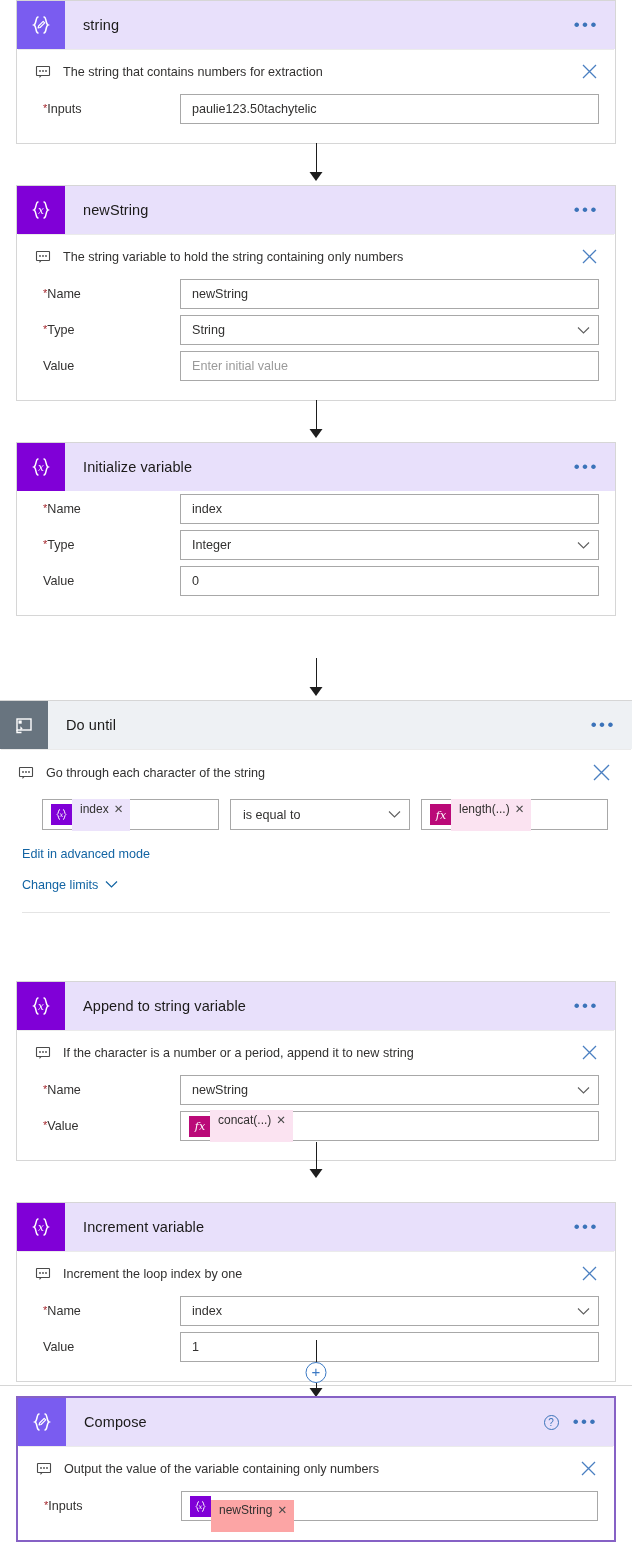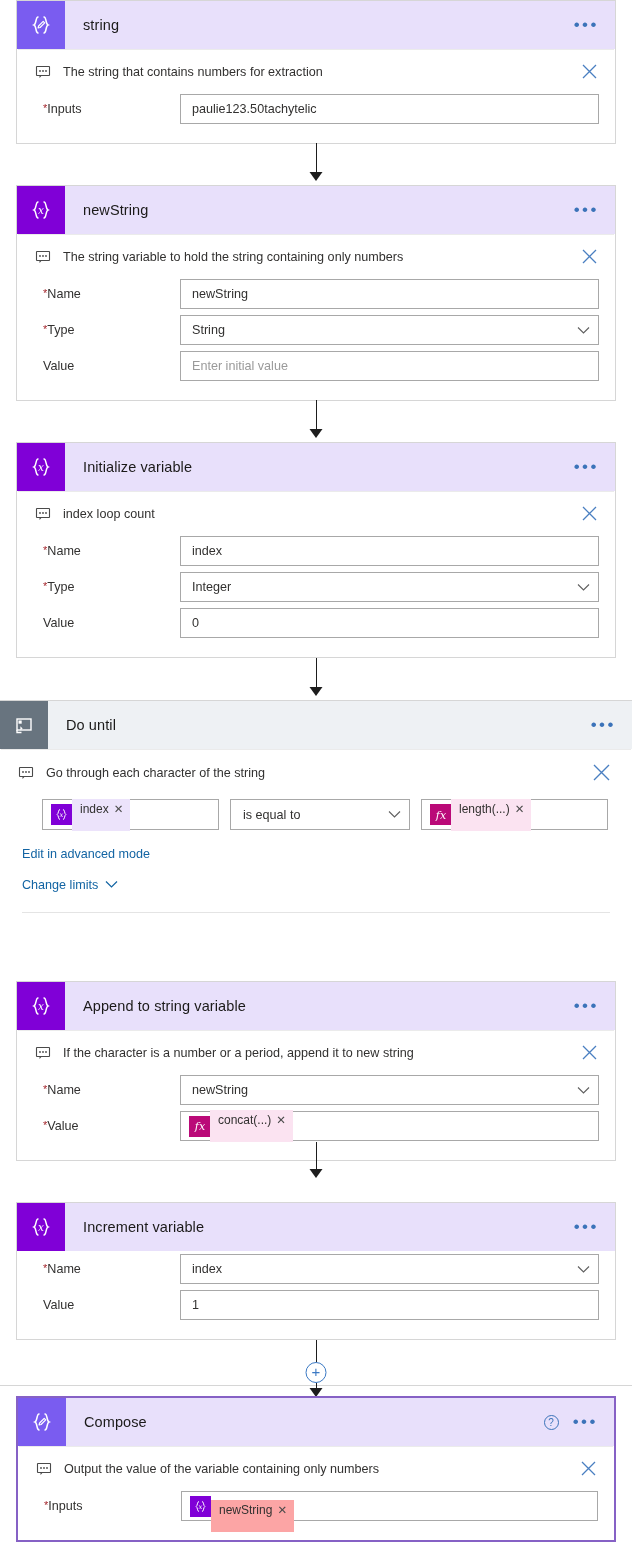--- a/index.html
+++ b/index.html
@@ -355,37 +355,20 @@
           <path d="M15 4 C17.5 4 16.5 11 19 12 C16.5 13 17.5 20 15 20" stroke="#fff" stroke-width="1.4" fill="none" stroke-linecap="round"></path>
           <text x="12" y="16" font-family="DejaVu Serif, serif" font-style="italic" font-size="10.5" fill="#fff" text-anchor="middle">x</text>
         </svg>
     </div>
     <div class="hdr-title">Initialize variable</div>
     <div class="hdr-right">
       <div class="ellipsis">•••</div>
     </div>
   </div>
   <div class="card-body">
-    <div class="comment-row">
-      <span class="comment-icon">
-        <svg width="16" height="16" viewBox="0 0 16 16">
-            <rect x="1.5" y="2.5" width="13" height="9" rx="0.5" fill="none" stroke="#4a4a4a" stroke-width="1.1"></rect>
-            <path d="M4.5 11.5 L4.5 14 L6.8 11.5 Z" fill="#4a4a4a"></path>
-            <circle cx="5" cy="7" r="0.9" fill="#4a4a4a"></circle>
-            <circle cx="8" cy="7" r="0.9" fill="#4a4a4a"></circle>
-            <circle cx="11" cy="7" r="0.9" fill="#4a4a4a"></circle>
-          </svg>
-      </span>
-      <span class="comment-text">index loop count</span>
-      <span class="close-x">
-        <svg width="17" height="17" viewBox="0 0 17 17">
-            <path d="M2 2 L15 15 M15 2 L2 15" stroke="#4a7fc1" stroke-width="1.3"></path>
-          </svg>
-      </span>
-    </div>
     <div class="field-row">
       <div class="field-label"><span class="req-star">*</span><span>Name</span></div>
       <div class="field-ctrl">
           <span>index</span>
         </div>
     </div>
     <div class="field-row">
       <div class="field-label"><span class="req-star">*</span><span>Type</span></div>
       <div class="field-ctrl">
           <span>Integer</span>
@@ -569,20 +552,37 @@
               <path d="M15 4 C17.5 4 16.5 11 19 12 C16.5 13 17.5 20 15 20" stroke="#fff" stroke-width="1.4" fill="none" stroke-linecap="round"></path>
               <text x="12" y="16" font-family="DejaVu Serif, serif" font-style="italic" font-size="10.5" fill="#fff" text-anchor="middle">x</text>
             </svg>
         </div>
         <div class="hdr-title">Increment variable</div>
         <div class="hdr-right">
           <div class="ellipsis">•••</div>
         </div>
       </div>
       <div class="card-body">
+        <div class="comment-row">
+          <span class="comment-icon">
+            <svg width="16" height="16" viewBox="0 0 16 16">
+                <rect x="1.5" y="2.5" width="13" height="9" rx="0.5" fill="none" stroke="#4a4a4a" stroke-width="1.1"></rect>
+                <path d="M4.5 11.5 L4.5 14 L6.8 11.5 Z" fill="#4a4a4a"></path>
+                <circle cx="5" cy="7" r="0.9" fill="#4a4a4a"></circle>
+                <circle cx="8" cy="7" r="0.9" fill="#4a4a4a"></circle>
+                <circle cx="11" cy="7" r="0.9" fill="#4a4a4a"></circle>
+              </svg>
+          </span>
+          <span class="comment-text">Increment the loop index by one</span>
+          <span class="close-x">
+            <svg width="17" height="17" viewBox="0 0 17 17">
+                <path d="M2 2 L15 15 M15 2 L2 15" stroke="#4a7fc1" stroke-width="1.3"></path>
+              </svg>
+          </span>
+        </div>
         <div class="field-row">
           <div class="field-label"><span class="req-star">*</span><span>Name</span></div>
           <div class="field-ctrl">
               <span>index</span>
             <span class="chev">
                 <svg width="13" height="9" viewBox="0 0 13 9">
                   <path d="M1 1.5 L6.5 7 L12 1.5" stroke="#5f5f5f" stroke-width="1.1" fill="none"></path>
                 </svg>
               </span>
           </div>

